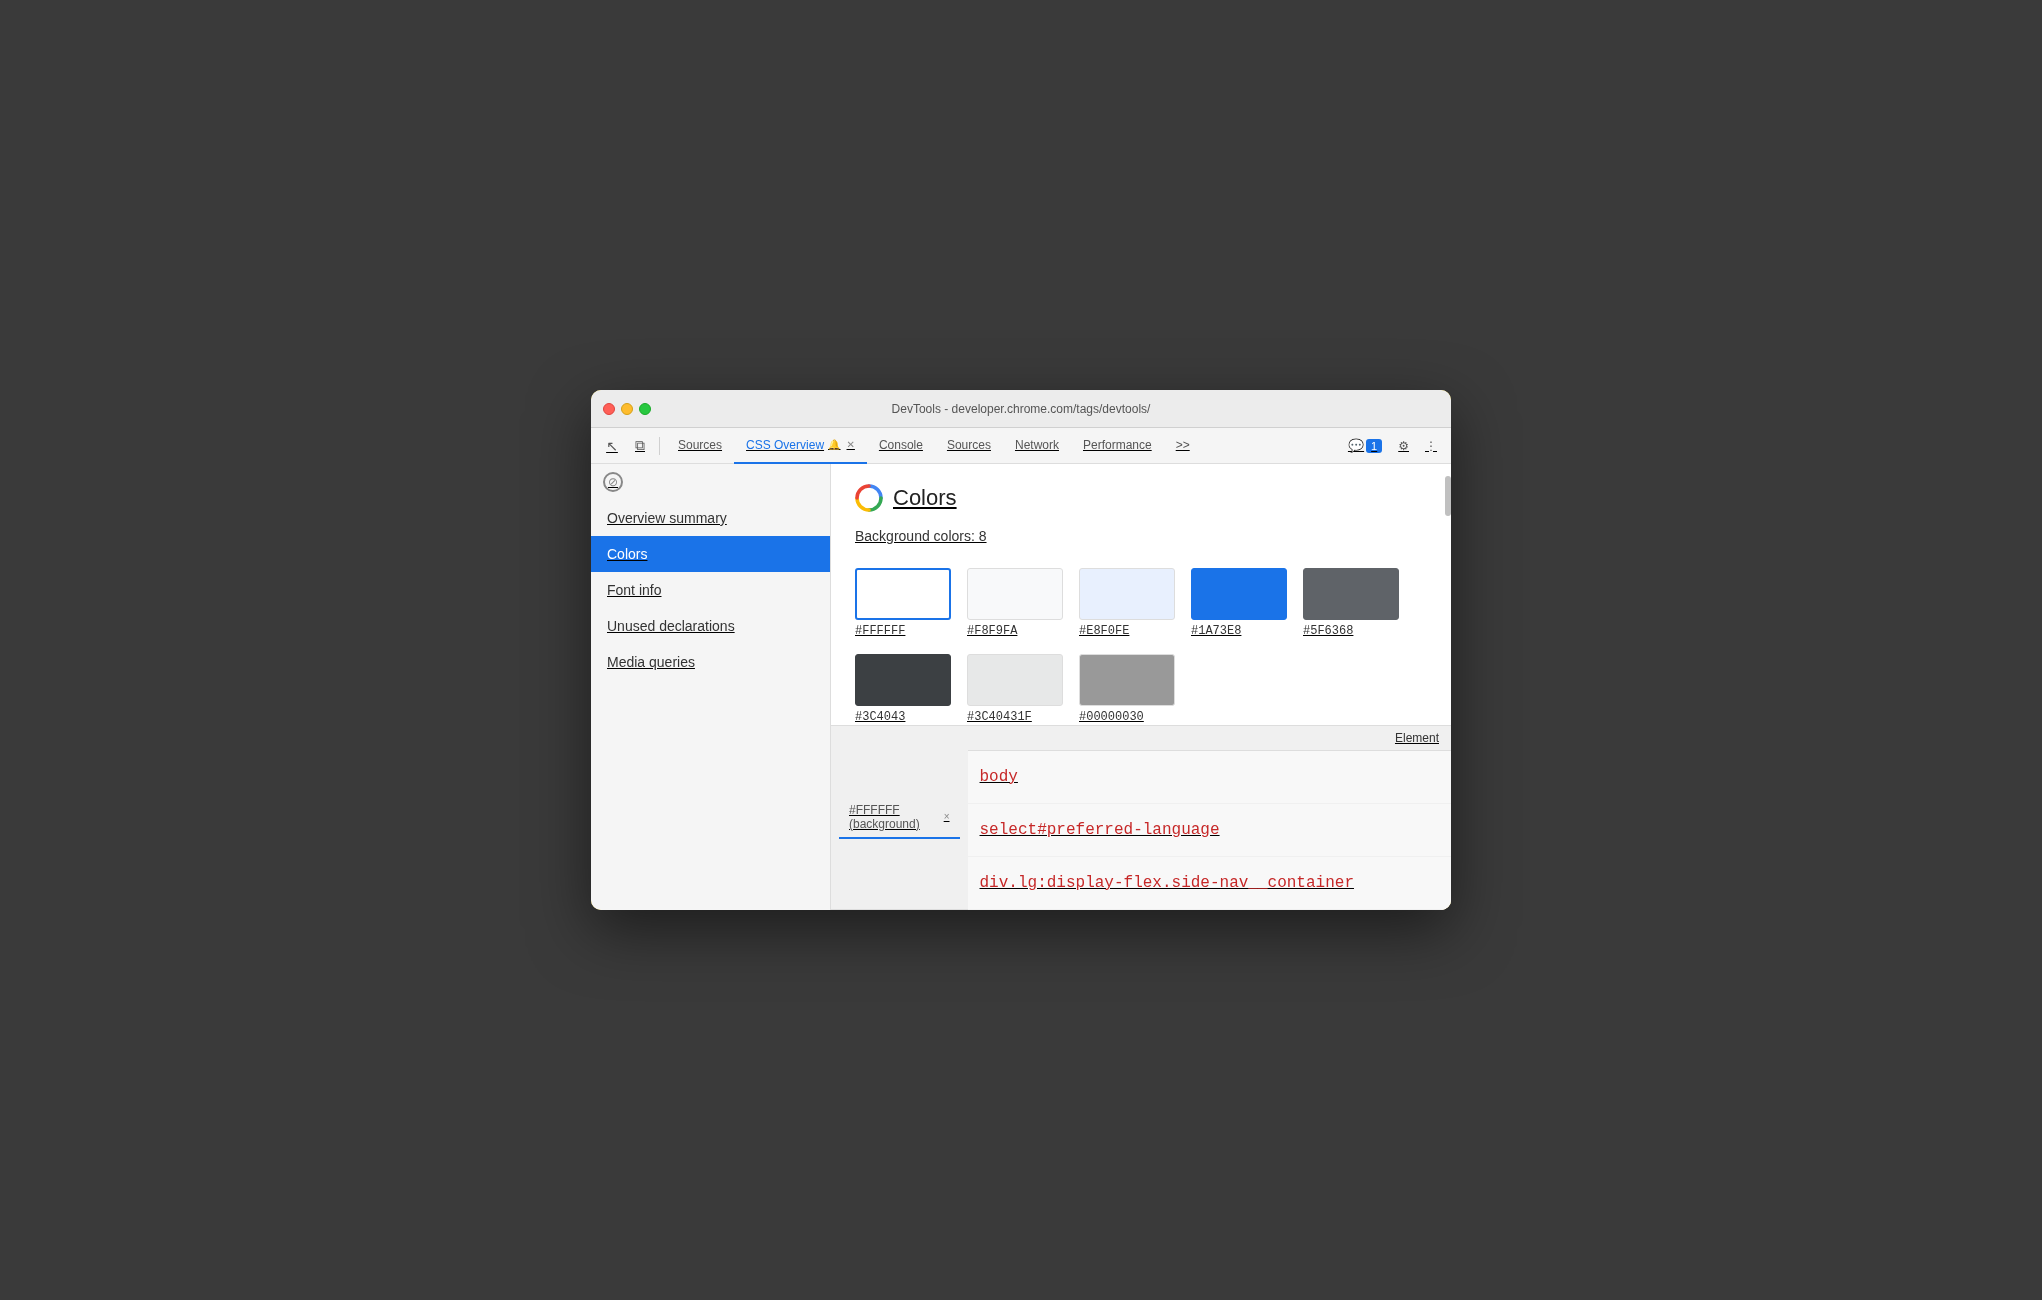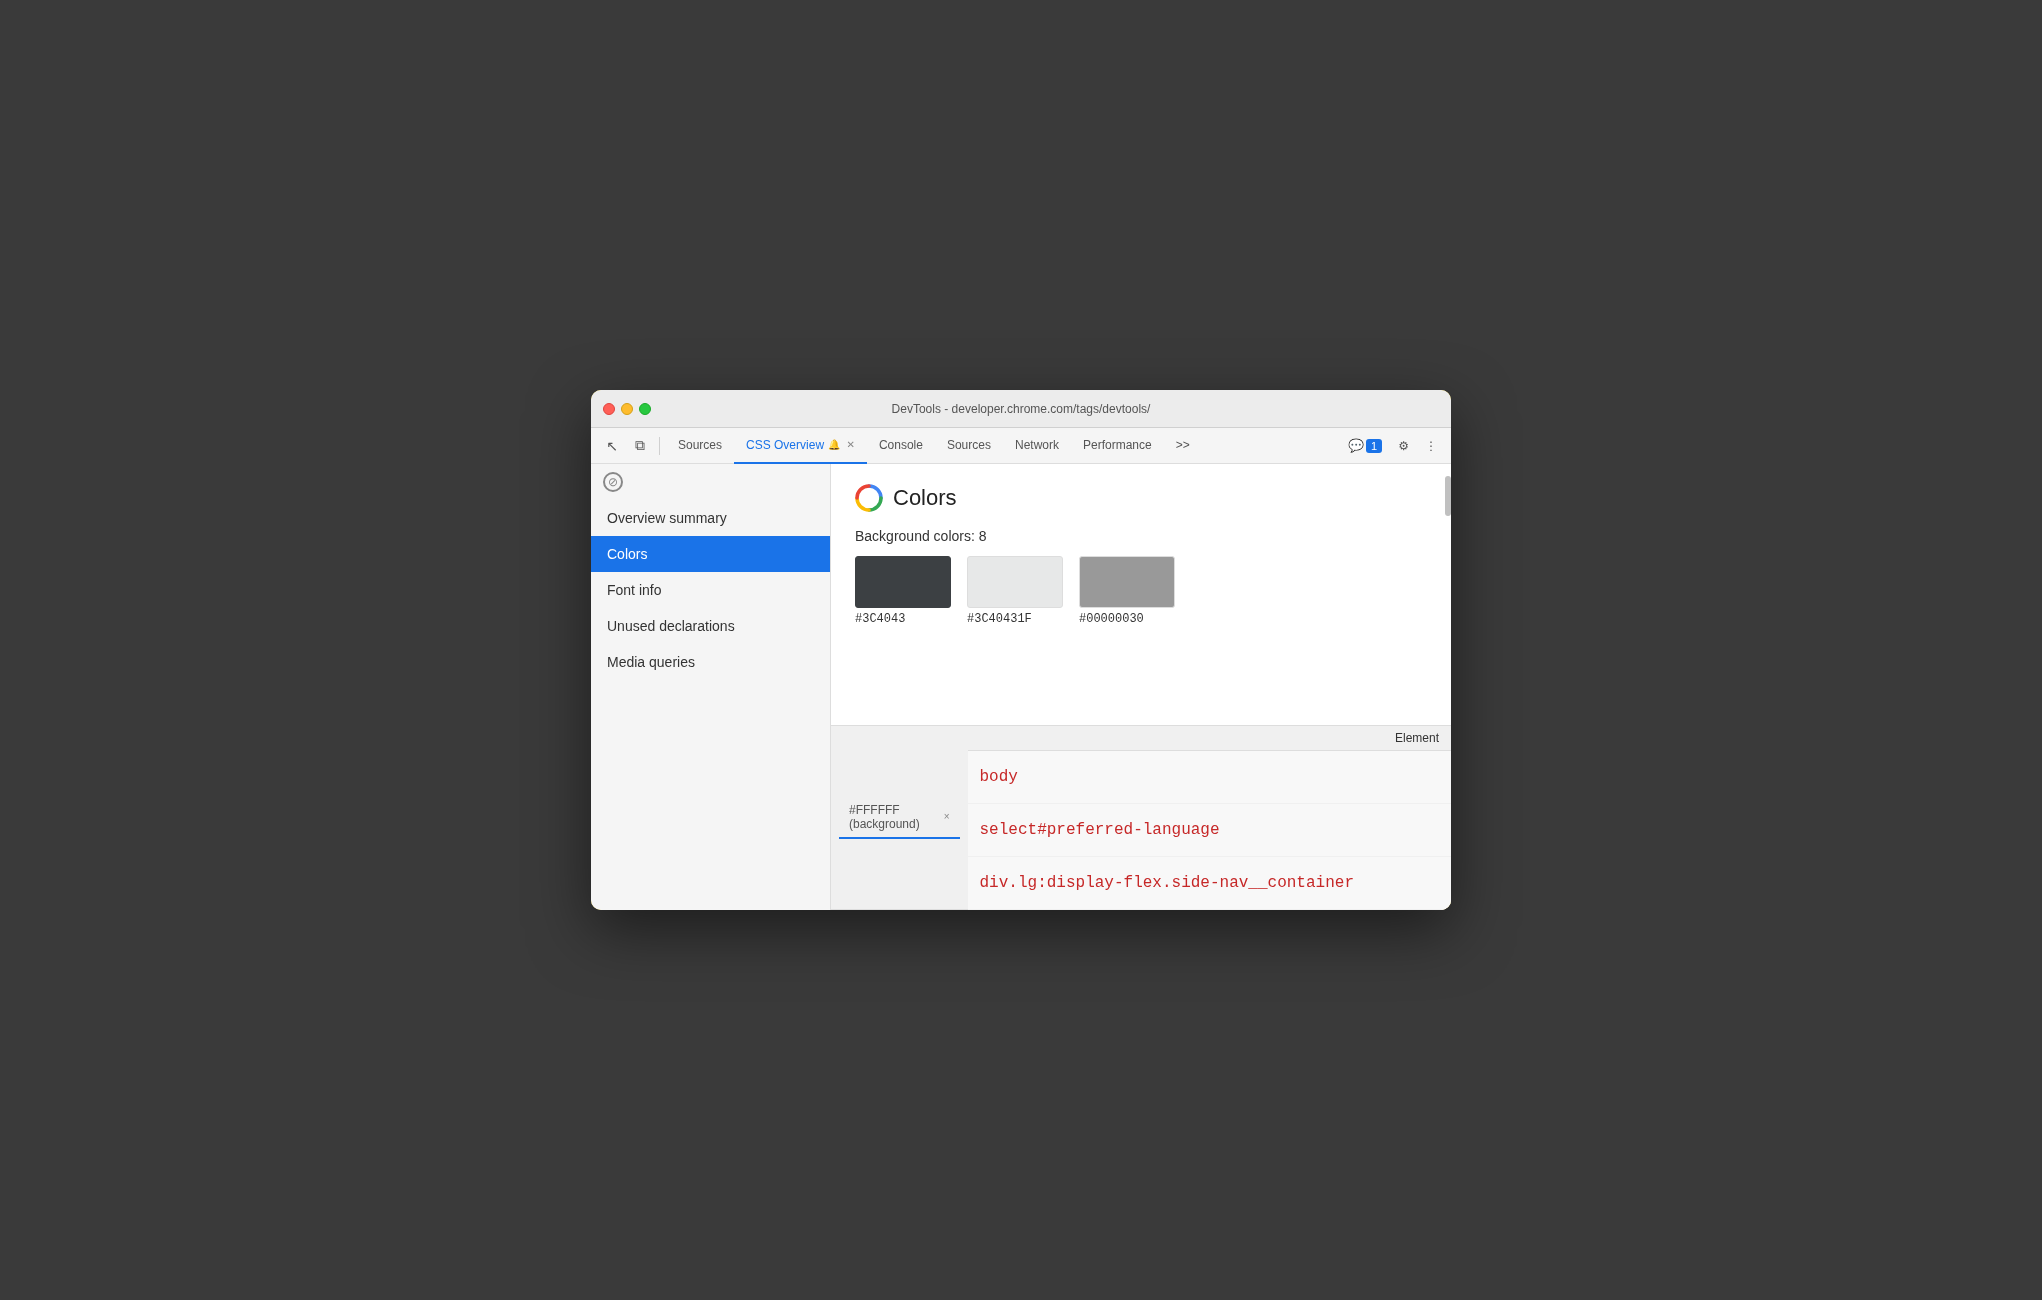--- a/index.html
+++ b/index.html
@@ -13,20 +13,21 @@
     }
     .window {
       width: 860px;
       height: 520px;
       background: #fde047;
       border-radius: 10px;
       box-shadow: 0 20px 60px rgba(0,0,0,0.5);
       overflow: hidden;
       display: flex;
       flex-direction: column;
+      text-decoration: underline;
     }
     
     .title-bar {
       background: #ececec;
       height: 38px;
       display: flex;
       align-items: center;
       padding: 0 12px;
       border-bottom: 1px solid #d0d0d0;
       position: relative;
@@ -193,21 +194,21 @@
       height: 28px;
     }
     .section-title {
       font-size: 22px;
       font-weight: 400;
       color: #222;
     }
     .subsection-title {
       font-size: 14px;
       color: #333;
-      margin-bottom: 12px;
+      margin-bottom: 24px;
       font-weight: 400;
     }
     .color-grid {
       display: flex;
       flex-wrap: wrap;
       gap: 16px;
       margin-bottom: 16px;
     }
     .color-item {
       display: flex;
@@ -380,20 +381,47 @@
               <path d="M14 2 A12 12 0 0 1 26 14" fill="none" stroke="#4285F4" stroke-width="3.5" stroke-linecap="round"></path>
               <path d="M26 14 A12 12 0 0 1 14 26" fill="none" stroke="#34A853" stroke-width="3.5" stroke-linecap="round"></path>
               <path d="M14 26 A12 12 0 0 1 2 14" fill="none" stroke="#FBBC05" stroke-width="3.5" stroke-linecap="round"></path>
               <path d="M2 14 A12 12 0 0 1 14 2" fill="none" stroke="#EA4335" stroke-width="3.5" stroke-linecap="round"></path>
             </svg>
             <span class="section-title">Colors</span>
           </div>
 
           <div class="subsection-title">Background colors: 8</div>
 
+          <div class="color-grid">
+
+            <div class="color-item">
+              <div class="color-swatch selected" style="background: #FFFFFF;"></div>
+              <span class="color-label">#FFFFFF</span>
+            </div>
+
+            <div class="color-item">
+              <div class="color-swatch" style="background: #F8F9FA;"></div>
+              <span class="color-label">#F8F9FA</span>
+            </div>
+
+            <div class="color-item">
+              <div class="color-swatch" style="background: #E8F0FE;"></div>
+              <span class="color-label">#E8F0FE</span>
+            </div>
+
+            <div class="color-item">
+              <div class="color-swatch" style="background: #1A73E8; border-color: #1A73E8;"></div>
+              <span class="color-label">#1A73E8</span>
+            </div>
+
+            <div class="color-item">
+              <div class="color-swatch" style="background: #5F6368; border-color: #5F6368;"></div>
+              <span class="color-label">#5F6368</span>
+            </div>
+          </div>
 
           <div class="color-grid">
 
             <div class="color-item">
               <div class="color-swatch" style="background: #3C4043; border-color: #3C4043;"></div>
               <span class="color-label">#3C4043</span>
             </div>
 
             <div class="color-item">
               <div class="color-swatch" style="background: rgba(60,64,67,0.12);"></div>

